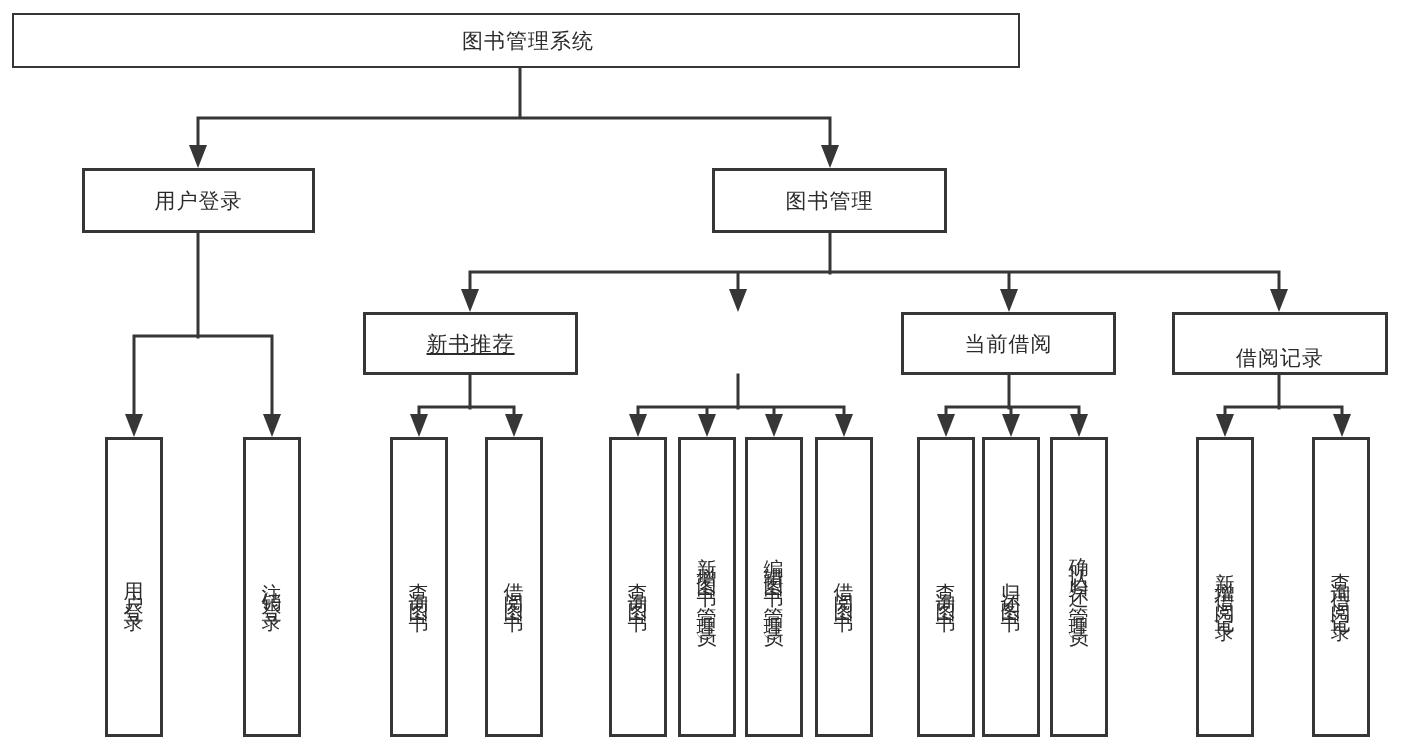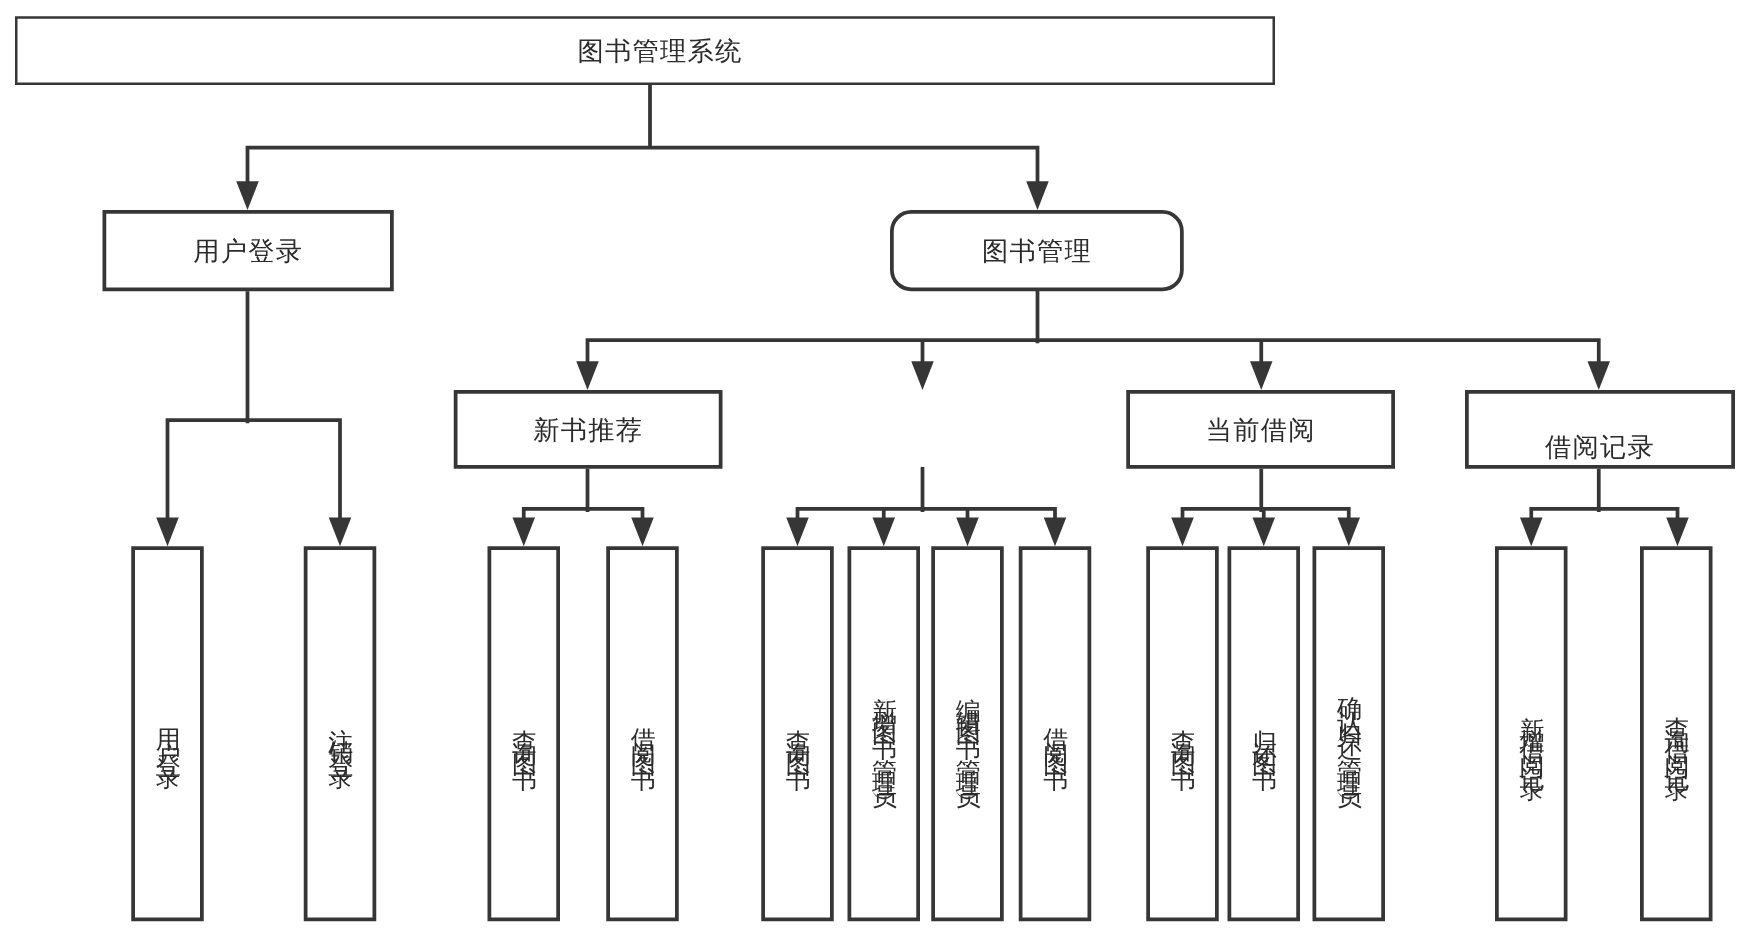--- a/index.html
+++ b/index.html
@@ -118,25 +118,25 @@
     </g>
   </svg>
 
   <div class="node" style="left:12px; top:13px; width:1008px; height:55px; border-width:2px;padding-left:24px;">
     <span class="hlabel">图书管理系统</span>
   </div>
 
   <div class="node" style="left:82px; top:168px; width:233px; height:65px;">
     <span class="hlabel">用户登录</span>
   </div>
-  <div class="node" style="left:712px; top:168px; width:235px; height:65px;border-radius:17px;">
+  <div class="node" style="left:712px; top:168px; width:235px; height:65px;">
     <span class="hlabel">图书管理</span>
   </div>
 
-  <div class="node" style="left:363px; top:312px; width:215px; height:63px;">
+  <div class="node" style="left:363px; top:312px; width:215px; height:63px;text-decoration:underline;">
     <span class="hlabel">新书推荐</span>
   </div>
   <div class="node" style="left:901px; top:312px; width:215px; height:63px;">
     <span class="hlabel">当前借阅</span>
   </div>
   <div class="node" style="left:1172px; top:312px; width:216px; height:63px;align-items:flex-end;">
     <span class="hlabel">借阅记录</span>
   </div>
 
   <div class="node vnode" style="left:105px;">

